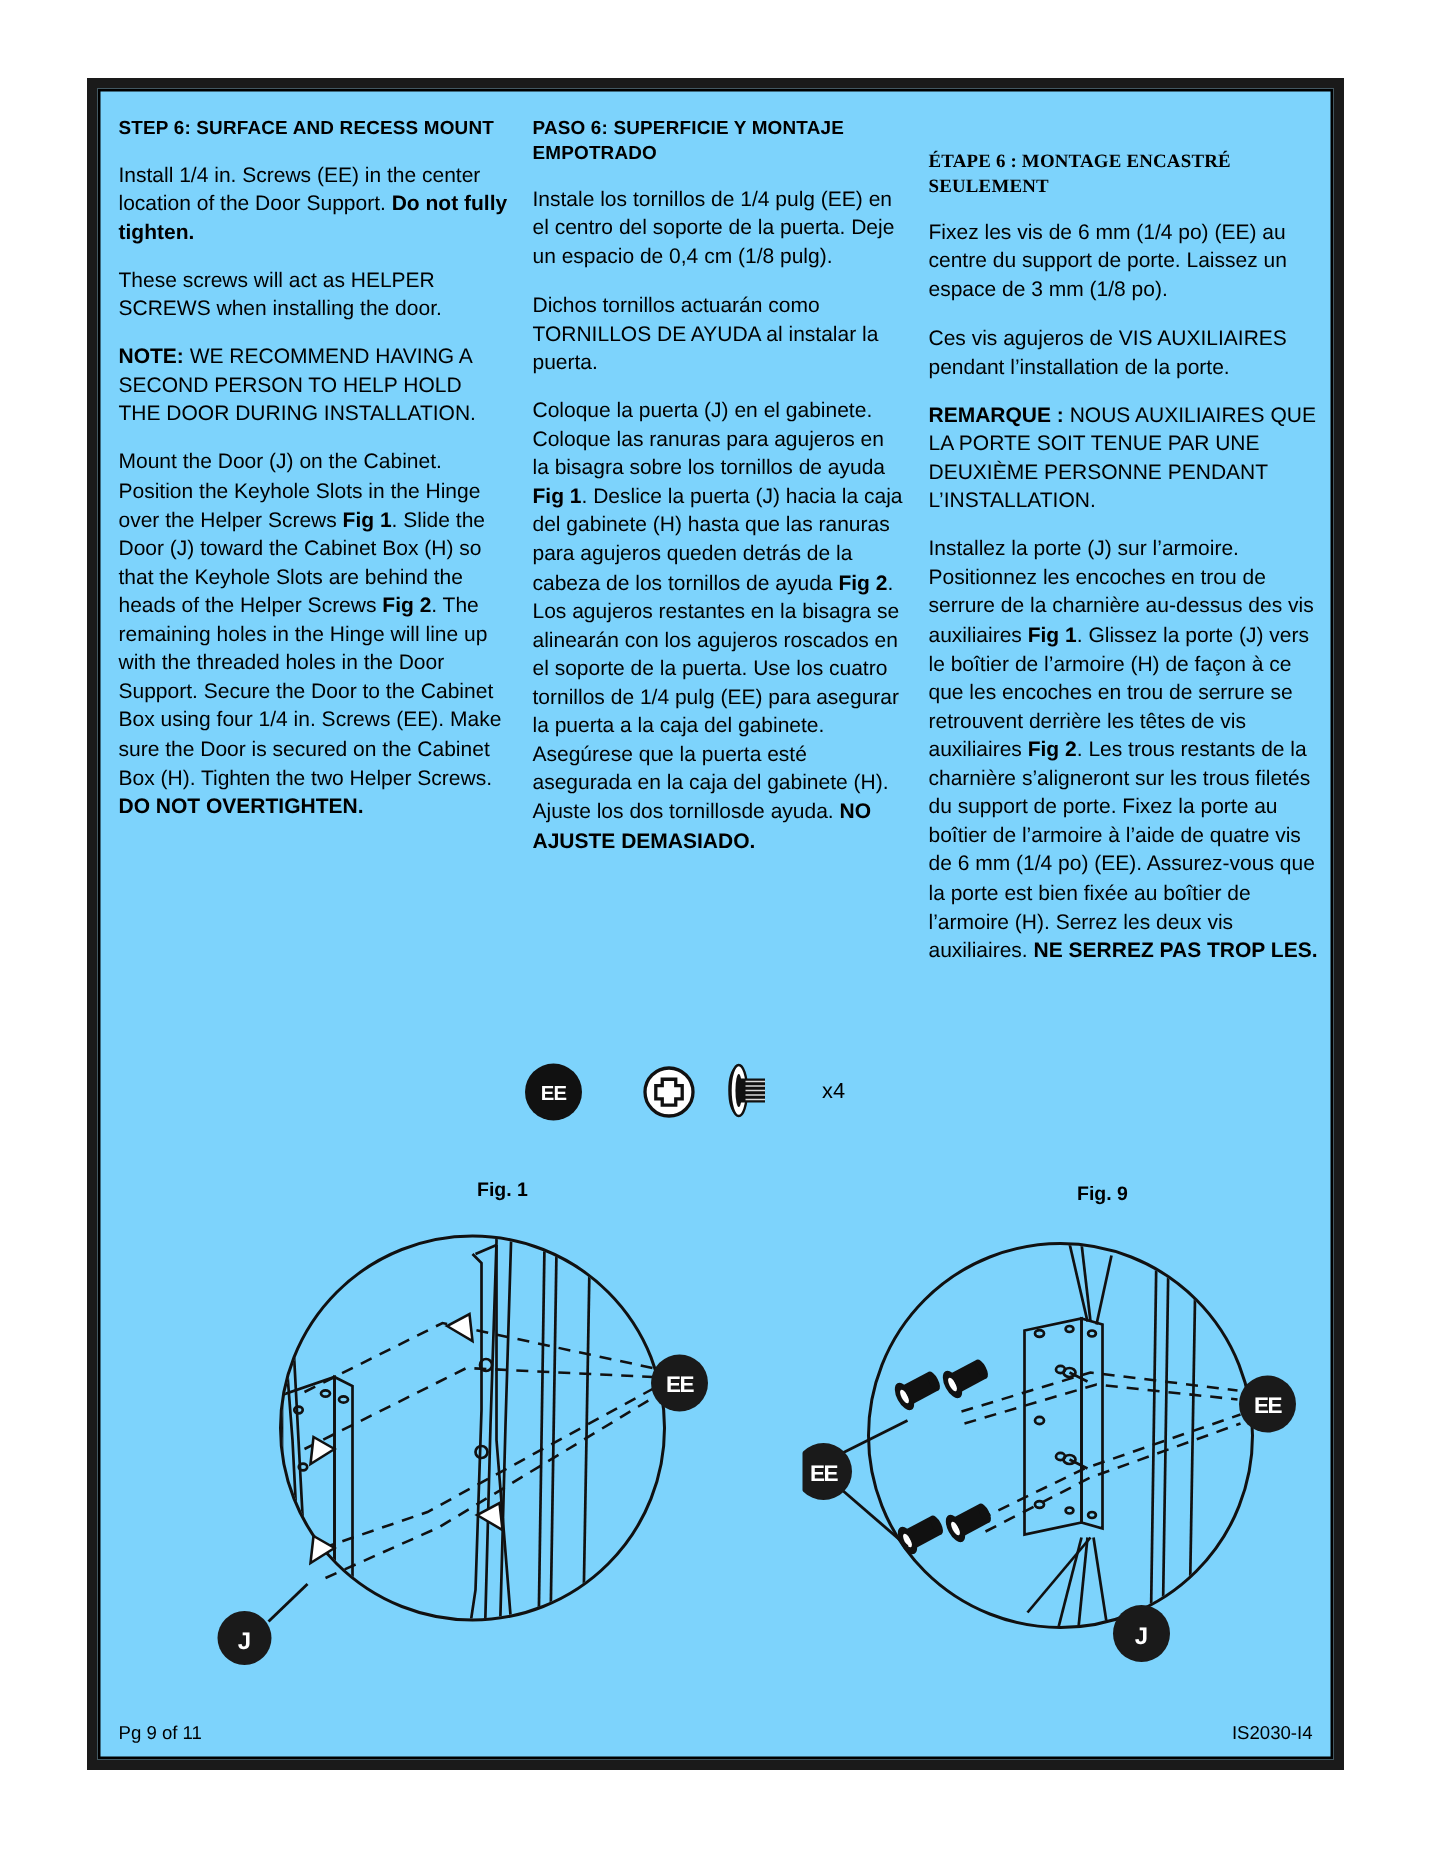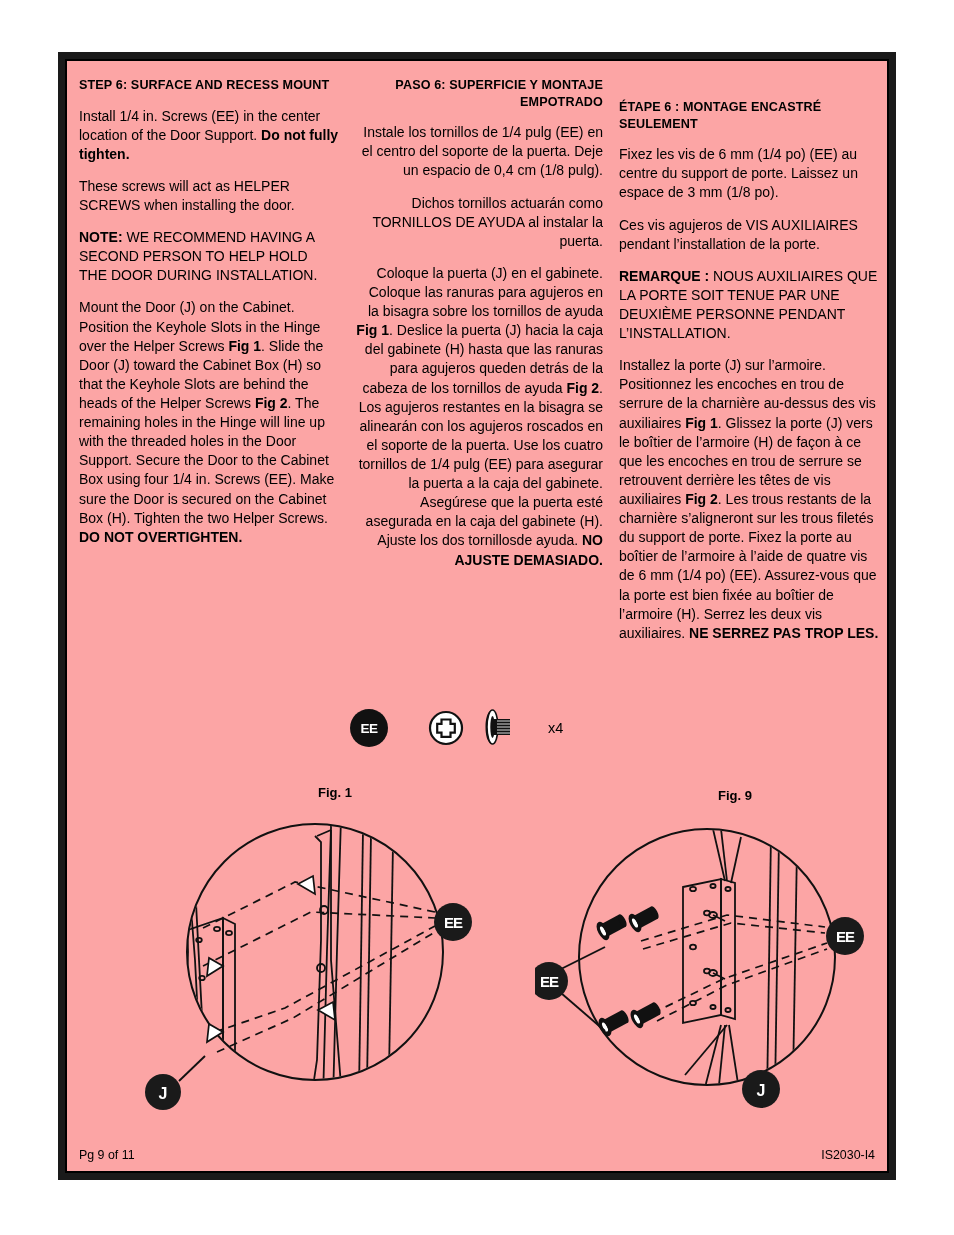--- a/index.html
+++ b/index.html
@@ -24,48 +24,48 @@
     height: 1128px;
     box-sizing: border-box;
     border: 7px solid #1a1a1a;
     background: #ffffff;
   }
   #page-inner {
     position: absolute;
     inset: 0;
     box-sizing: border-box;
     border: 2px solid #000000;
-    background: #fca5a5;
+    background: #7dd3fc;
   }
 
   
   .columns {
     position: absolute;
     left: 12px;
     top: 16px;
     width: 806px;
     display: flex;
     gap: 0;
   }
   .col {
     box-sizing: border-box;
     padding-right: 16px;
   }
   .col-en { width: 276px; }
-  .col-es { width: 264px; text-align: right; }
+  .col-es { width: 264px; }
   .col-fr { width: 266px; padding-right: 4px; }
 
   .col h2 {
     font-size: 12.6px;
     font-weight: bold;
     line-height: 1.32;
     margin: 0 0 13px 0;
     letter-spacing: 0.01em;
   }
-  .col-fr h2 { margin-top: 22px; }
+  .col-fr h2 { margin-top: 22px; font-family: Liberation Serif, serif; }
   .col p {
     font-size: 14px;
     line-height: 1.365;
     margin: 0 0 13px 0;
   }
   .col p:last-child { margin-bottom: 0; }
   .b { font-weight: bold; }
 
   
   .hardware {

